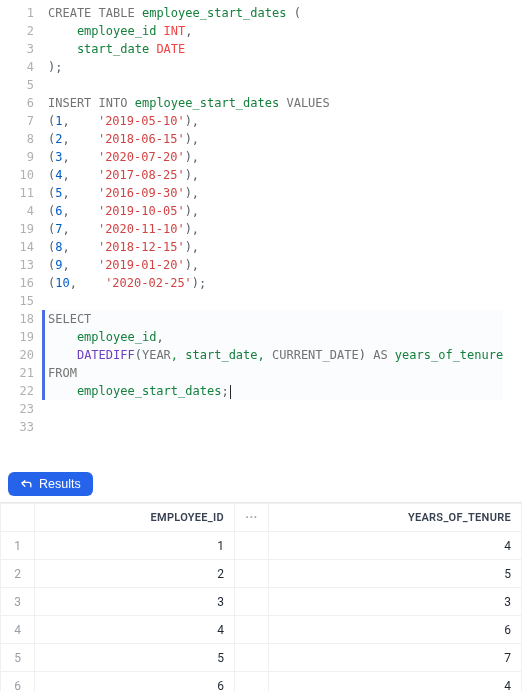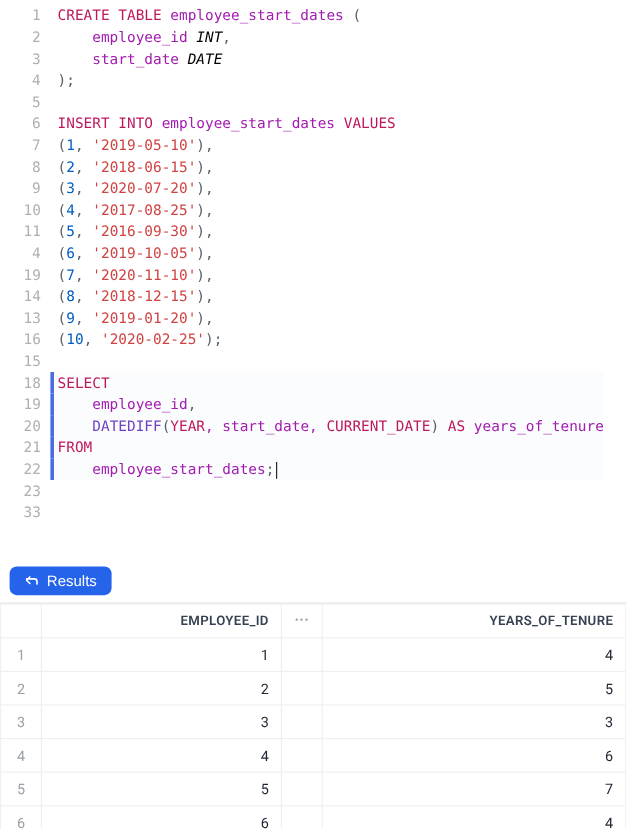--- a/index.html
+++ b/index.html
@@ -38,26 +38,26 @@
   .code-line { height: 18px; position: relative; }
   .hl-line {
     position: absolute;
     left: 0; right: 0;
     height: 18px;
     border-left: 3px solid #4a6ee0;
     background: rgba(74,110,224,0.02);
     margin-left: -6px;
     padding-left: 3px;
   }
-  .kw { color: #be185d; }
-  .type { color: #000000; font-style: italic; }
+  .kw { color: #737373; }
+  .type { color: #ef4444; }
   .fn { color: #6f42c1; }
-  .str { color: #d14343; }
+  .str { color: #d14343; margin-left: 21px; }
   .num { color: #005cc5; }
-  .id { color: #a21caf; }
+  .id { color: #15803d; }
   .punc { color: #586069; }
   .cursor {
     display:inline-block;
     width:1px; height:14px;
     background:#24292e;
     vertical-align: middle;
     margin-left:1px;
   }
 
   .tabs-row {

